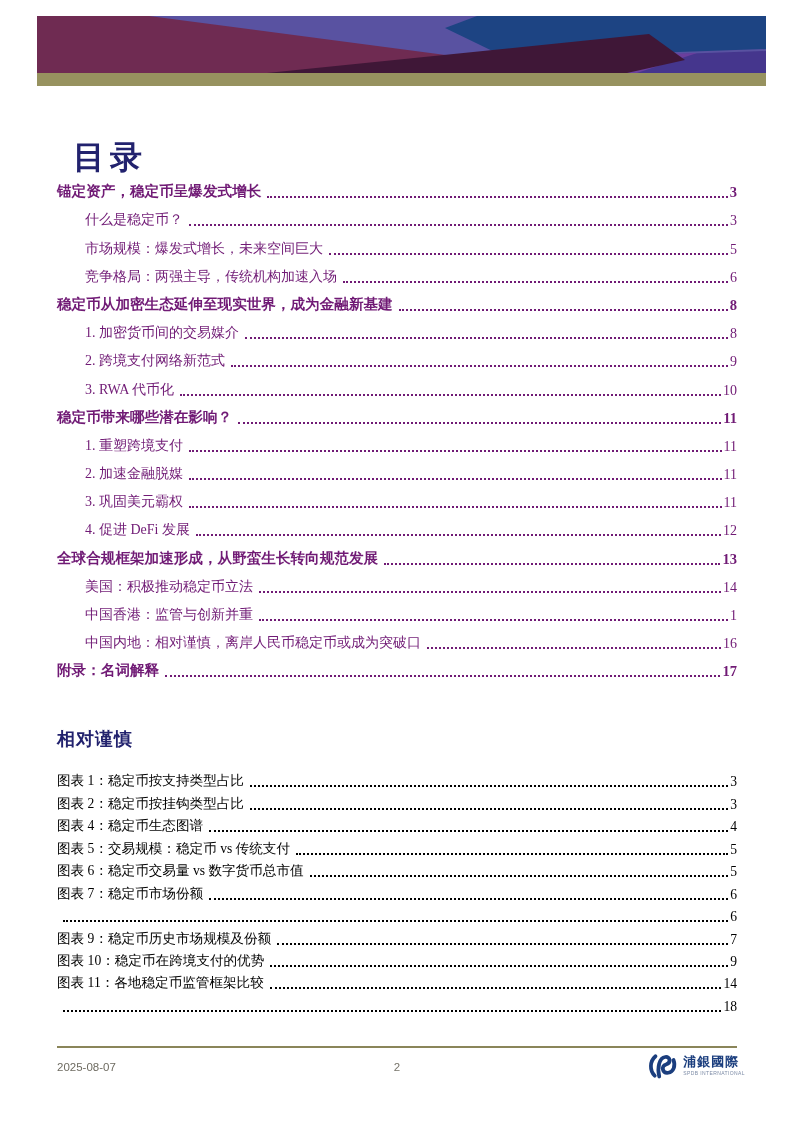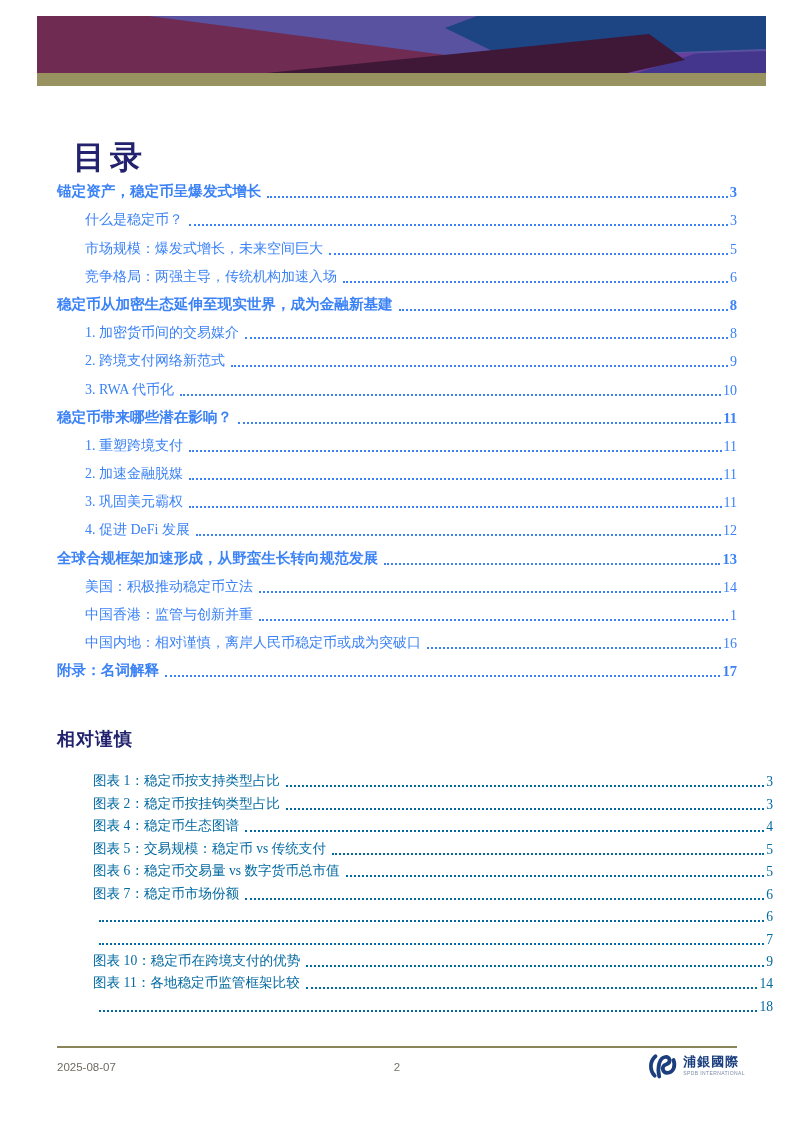--- a/index.html
+++ b/index.html
@@ -7,22 +7,22 @@
         font-family:"Liberation Serif",serif;}
   
   .banner{position:absolute;left:37px;top:16px;width:729px;height:70px;}
   .banner svg{display:block;width:100%;height:100%;}
   
   .toc-title{position:absolute;left:57px;top:120px;margin:16px;
              font-size:32px;font-weight:bold;letter-spacing:5px;color:#22226E;}
   .figures-title{position:absolute;left:57px;top:727px;margin:0;
              font-size:18px;font-weight:bold;letter-spacing:1px;color:#22226E;}
   
-  .toc{position:absolute;left:57px;top:178px;width:680px;color:#3b82f6;}
-  .figures{position:absolute;left:57px;top:771px;width:680px;color:#0369a1;margin-left:36px;}
+  .toc{position:absolute;left:57px;top:178px;width:680px;color:#701a75;}
+  .figures{position:absolute;left:57px;top:771px;width:680px;color:#000000;}
   .row{display:flex;align-items:flex-end;}
   .toc-row{height:28.2px;font-size:14px;}
   .toc-row .txt,.toc-row .pg{padding-bottom:5px;}
   .toc-row .leader{margin-bottom:8px;}
   .toc-row.lvl1{font-weight:bold;font-size:14.6px;}
   .toc-row.lvl2 .txt{padding-left:28px;}
   .fig-row{height:22.45px;font-size:13.6px;}
   .fig-row .txt,.fig-row .pg{padding-bottom:3px;}
   .fig-row .leader{margin-bottom:6px;}
   .txt{white-space:nowrap;}
@@ -184,20 +184,21 @@
       <div class="row fig-row">
         <span class="txt">图表 7：稳定币市场份额</span>
         <span class="leader"></span>
         <span class="pg">6</span>
       </div>
       <div class="row fig-row">
         <span class="leader"></span>
         <span class="pg">6</span>
       </div>
       <div class="row fig-row">
+        <span class="txt">图表 9：稳定币历史市场规模及份额</span>
         <span class="leader"></span>
         <span class="pg">7</span>
       </div>
       <div class="row fig-row">
         <span class="txt">图表 10：稳定币在跨境支付的优势</span>
         <span class="leader"></span>
         <span class="pg">9</span>
       </div>
       <div class="row fig-row">
         <span class="txt">图表 11：各地稳定币监管框架比较</span>

